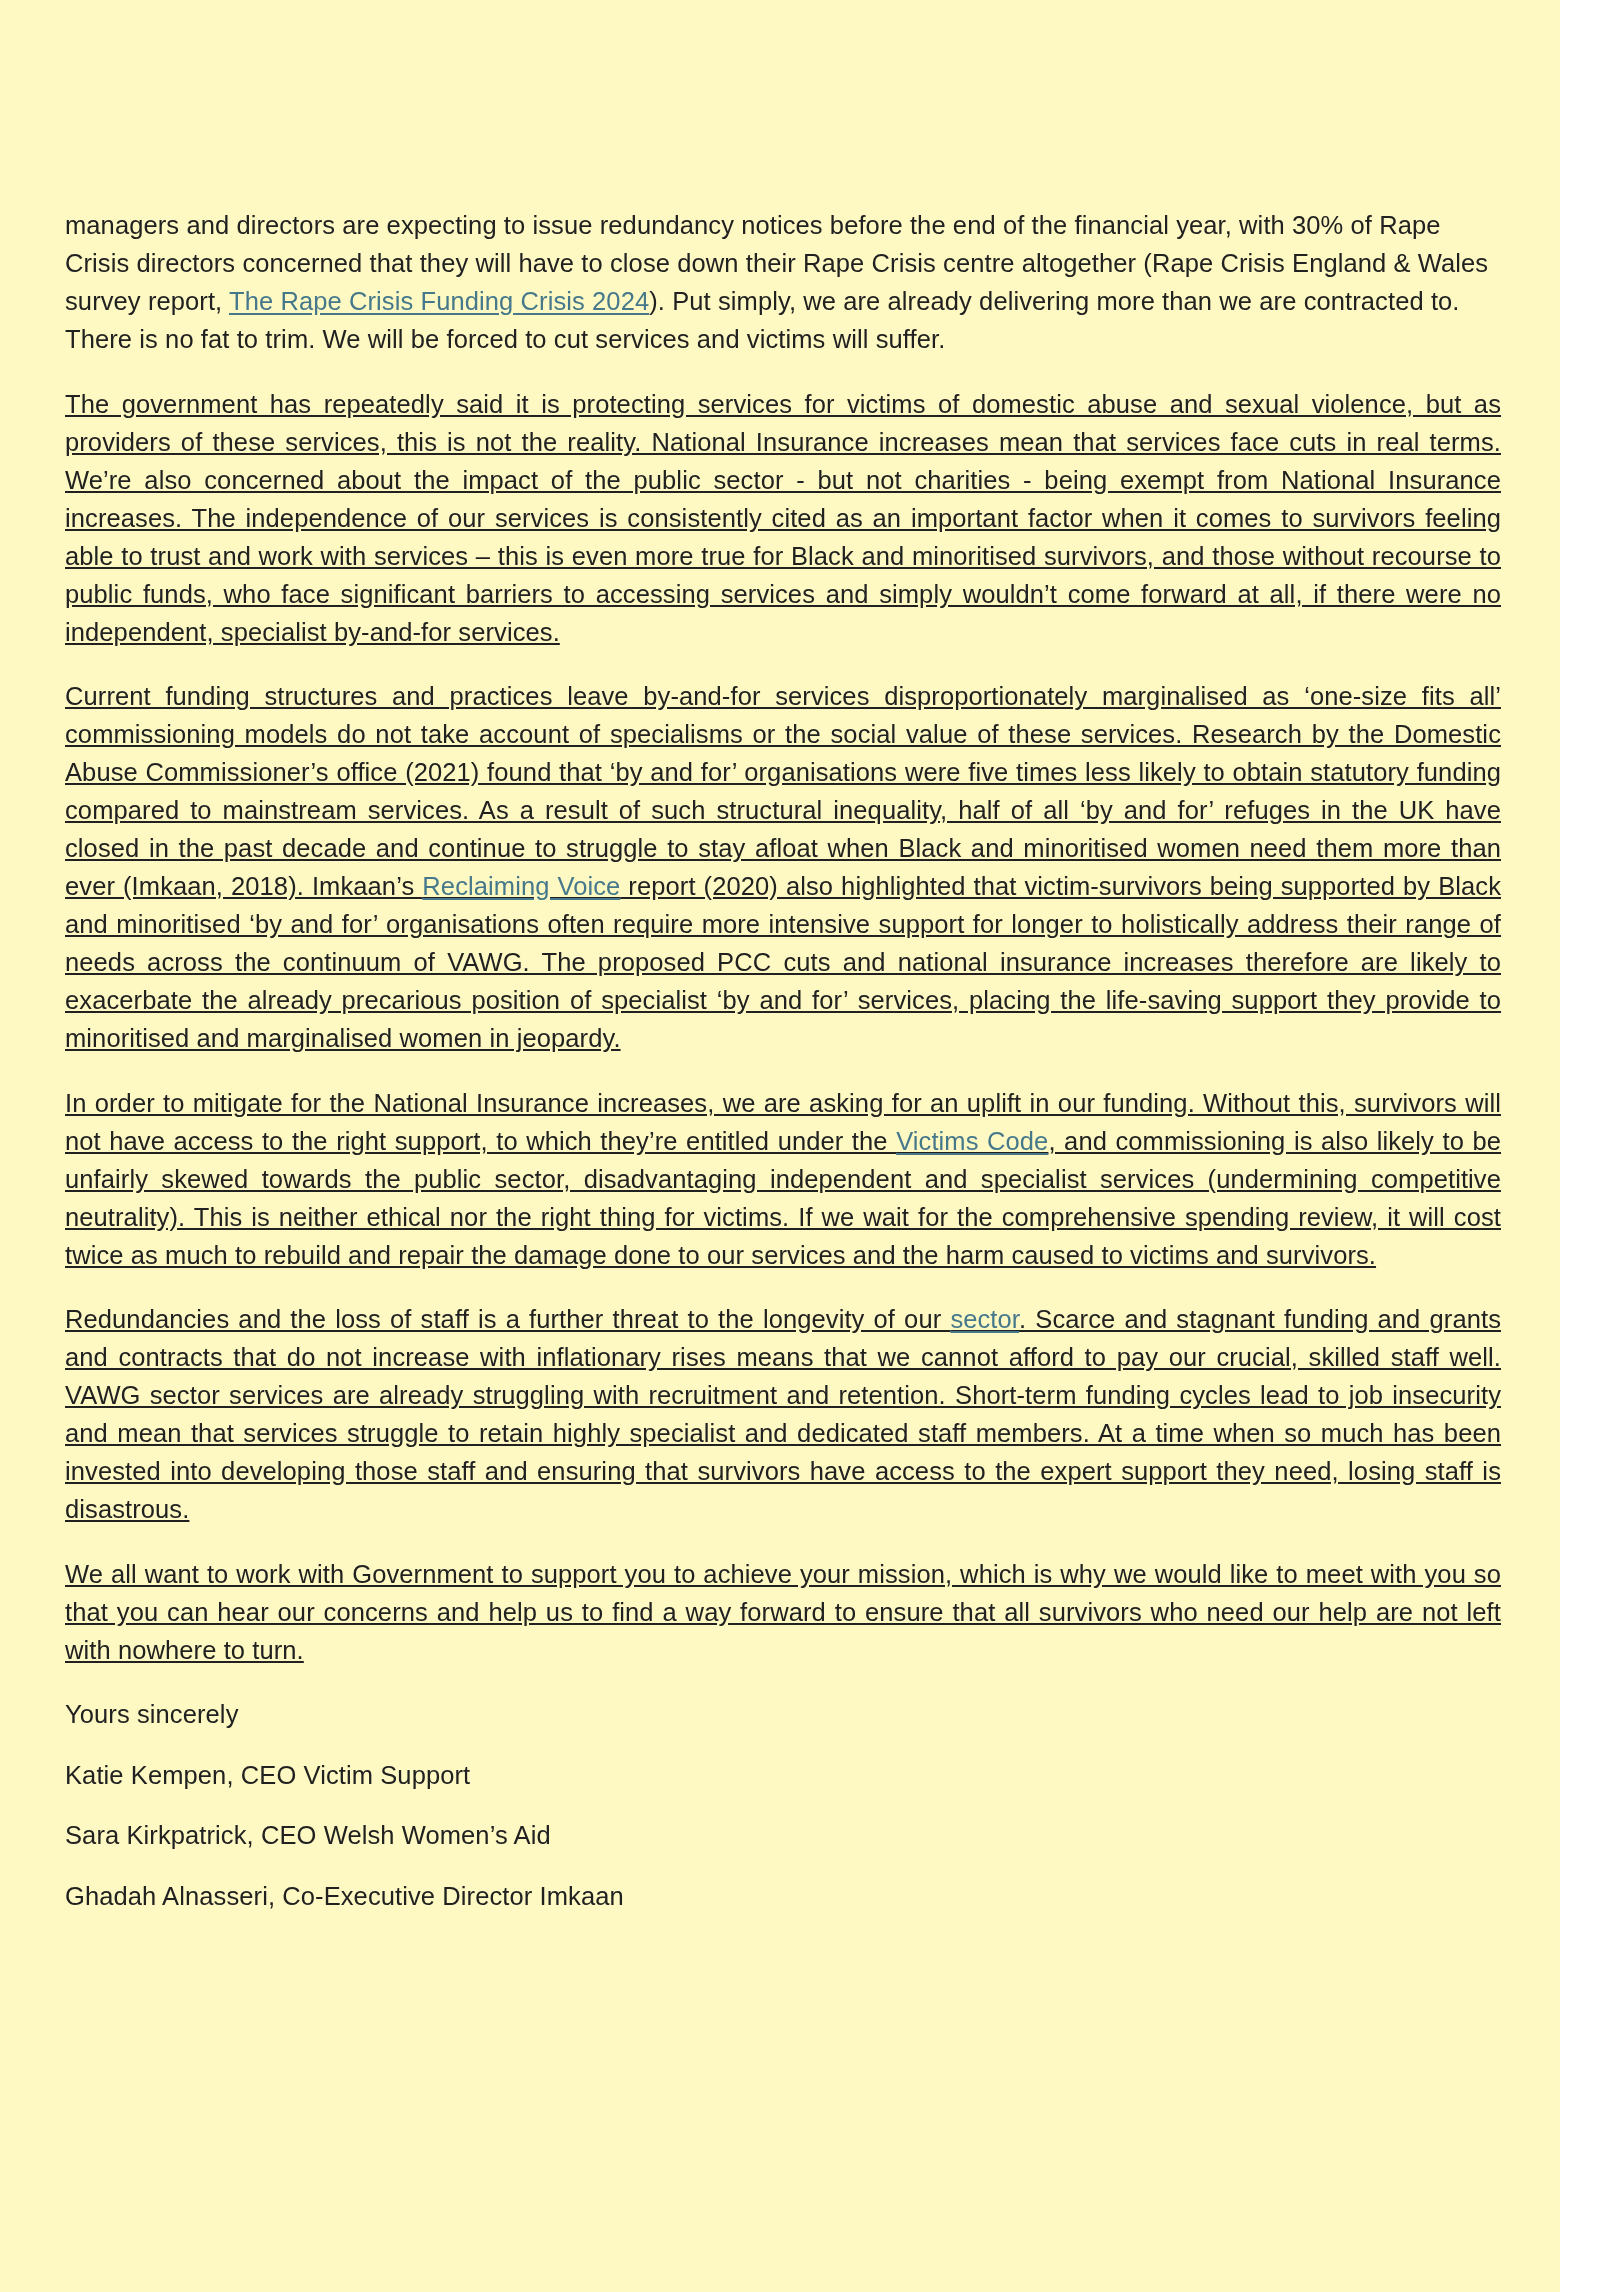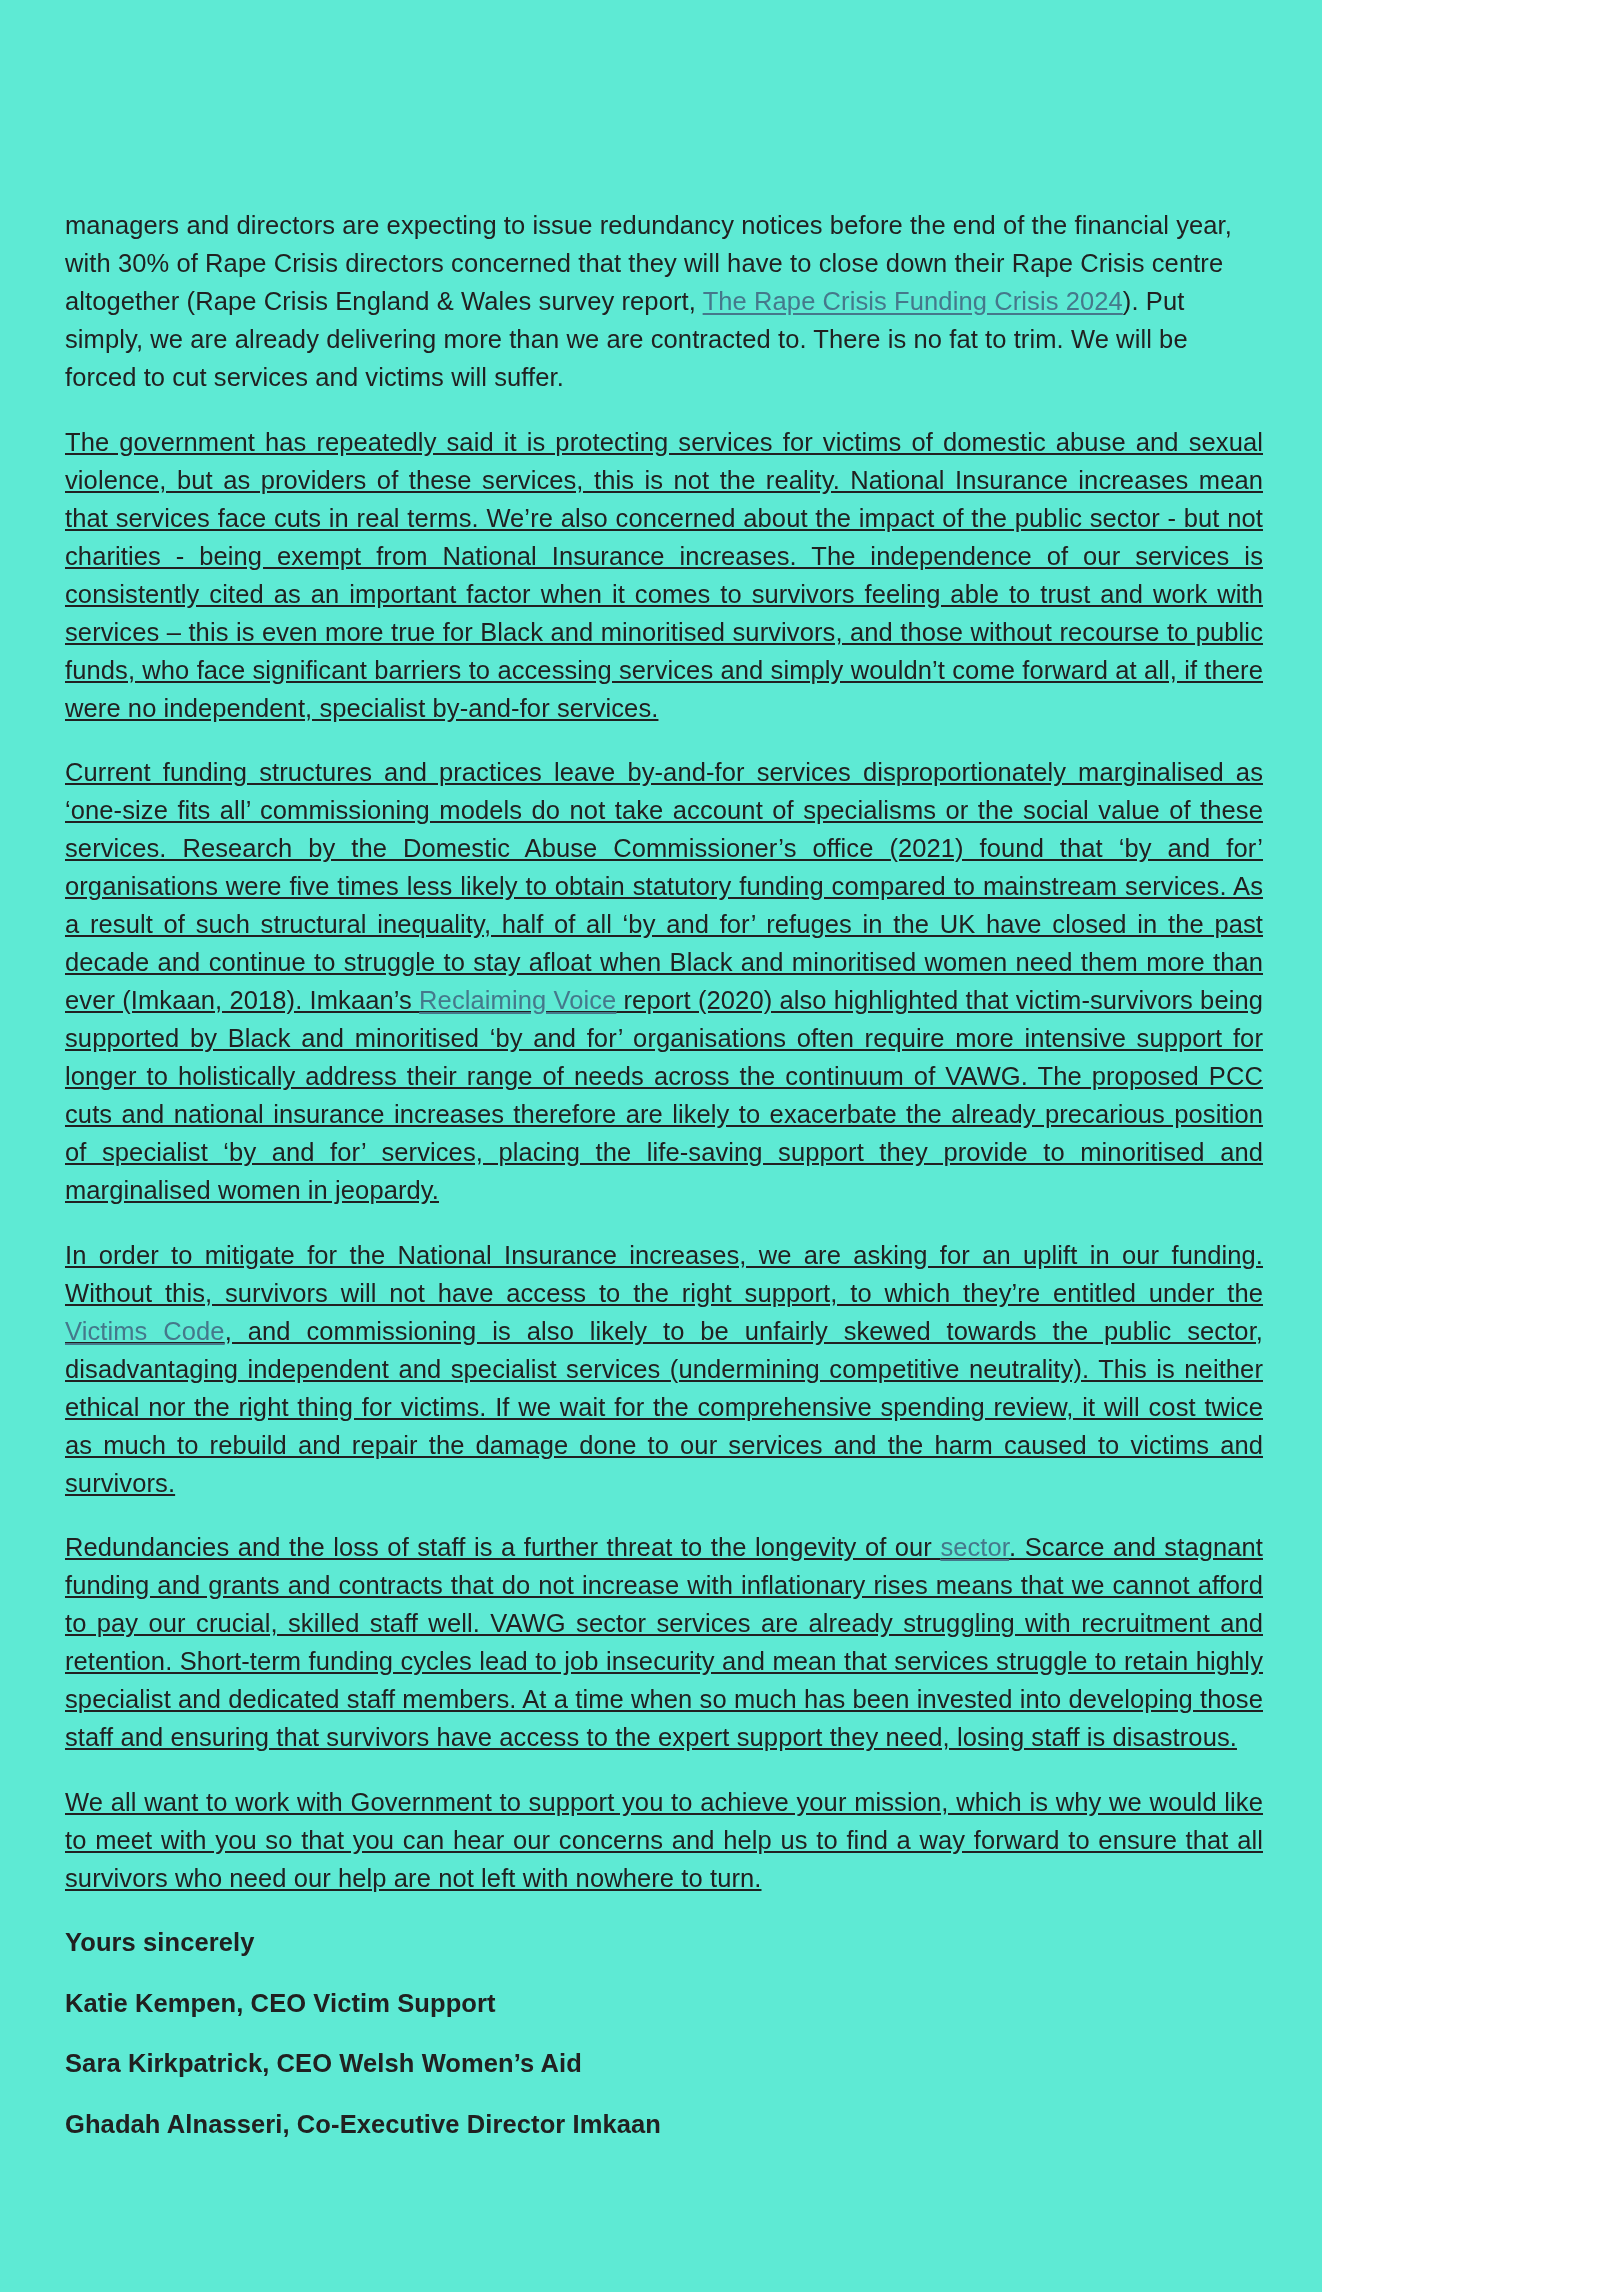--- a/index.html
+++ b/index.html
@@ -8,40 +8,39 @@
     background: #ffffff;
   }
   body {
     width: 1621px;
     height: 2293px;
     overflow: hidden;
     font-family: "Liberation Sans", sans-serif;
   }
   .page {
     box-sizing: border-box;
-    width: 1322px;
+    width: 1560px;
     height: 2293px;
     padding: 206px 59px 0 65px;
-    background: #5eead4;
+    background: #fef9c3;
   }
   p.para {
     margin: 0 0 26.5px 0;
     font-size: 25.5px;
     line-height: 38px;
     color: var(--text-color, #212121);
     letter-spacing: 0.1px;
   }
   p.para.justify {
     text-align: justify;
     text-decoration: underline;
   }
   p.para.closing,
   p.para.signature {
     margin-bottom: 22.5px;
-    font-weight: bold;
   }
   a.link {
     color: var(--link-color, #45788b);
     text-decoration: underline;
     text-underline-offset: 2.9px;
     cursor: pointer;
   }
 </style>
 </head>
 <body style="background: rgb(255, 255, 255);">

